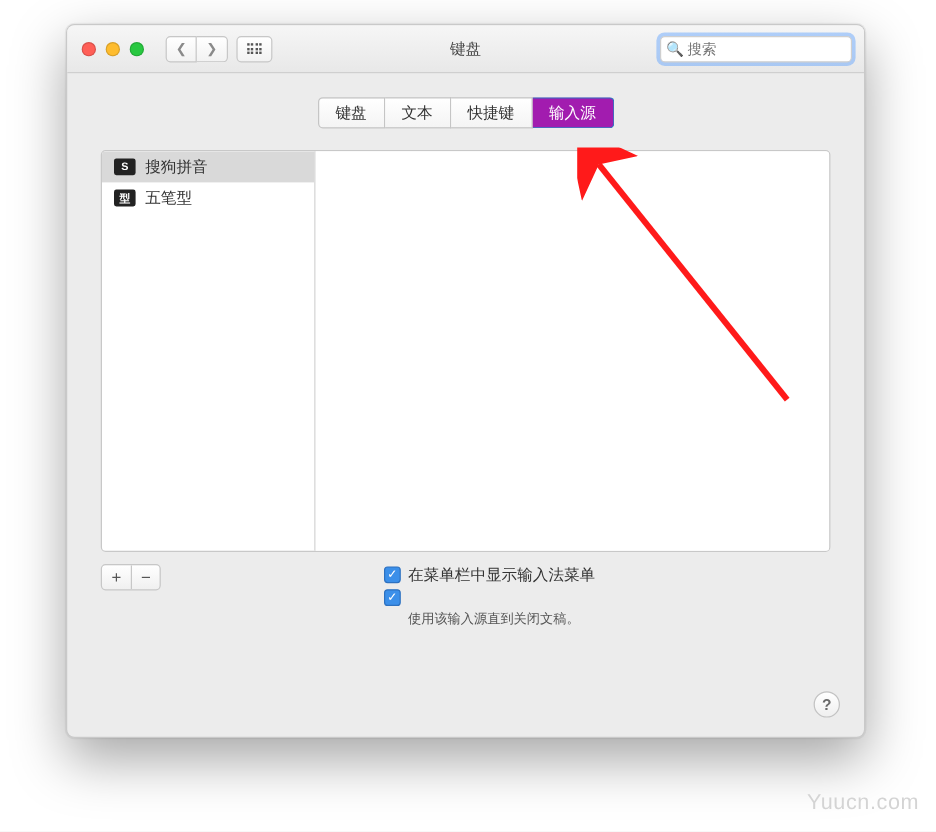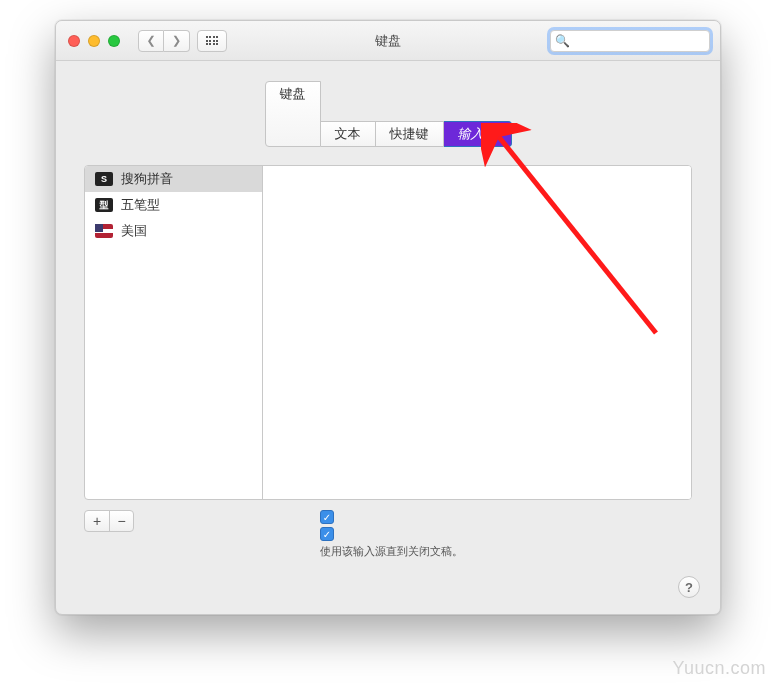--- a/index.html
+++ b/index.html
@@ -66,44 +66,44 @@
   .content { padding: 20px 28px 16px; }
 
   .tabs{display:flex;justify-content:center;margin-bottom:18px;}
   .tab{
     padding:3px 14px; font-size:13px;
     background:linear-gradient(#ffffff,#f4f4f4);
     border:1px solid #c5c5c5;
     color:#333;
     cursor:pointer;
   }
-  .tab + .tab{border-left:none;margin-top:40px;}
+  .tab + .tab{border-left:none;}
   .tab:first-child{border-radius:4px 0 0 4px;}
   .tab:last-child{border-radius:0 4px 4px 0;}
-  .tab.active{background:#6d28d9;border-color:#2d71c0;color:#fff;font-style:italic;}
+  .tab.active{background:#a21caf;border-color:#2d71c0;color:#fff;}
 
   .panel-row{display:flex;gap:0;border:1px solid #c8c8c8;border-radius:4px;overflow:hidden;height:335px;background:#fff;}
   .source-list{width:178px;border-right:1px solid #c8c8c8;overflow:auto;}
   .source-item{display:flex;align-items:center;gap:8px;padding:4px 10px;font-size:13px;}
   .source-item.selected{background:#d9d9d9;}
   .src-icon{width:18px;height:14px;display:flex;align-items:center;justify-content:center;border-radius:2px;font-size:9px;font-weight:bold;}
   .ico-sougou{background:#222;color:#fff;}
   .ico-wubi{background:#222;color:#fff;}
   .ico-flag{background:linear-gradient(#b22234 0%,#b22234 33%,#fff 33%,#fff 66%,#b22234 66%);position:relative;}
   .ico-flag::before{content:"";position:absolute;left:0;top:0;width:8px;height:8px;background:#3c3b6e;}
   .preview{flex:1;background:#fff;}
 
   .bottom-controls{display:flex;margin-top:10px;align-items:flex-start;}
   .add-remove{display:flex;border:1px solid #c7c7c7;border-radius:4px;overflow:hidden;background:linear-gradient(#ffffff,#f0f0f0);}
   .add-remove button{width:24px;height:20px;border:none;background:transparent;font-size:14px;color:#555;cursor:pointer;line-height:18px;}
   .add-remove button + button{border-left:1px solid #c7c7c7;}
   .check-group{margin-left:186px;}
   .check-row{display:flex;align-items:center;gap:6px;margin-bottom:3px;font-size:13px;color:#333;}
   .chk{width:14px;height:14px;border-radius:3px;background:#3b8fe9;border:1px solid #2d71c0;display:flex;align-items:center;justify-content:center;color:#fff;font-size:10px;}
-  .hint{font-size:11px;color:#555;margin-top:2px;}
+  .hint{font-size:11px;color:#555;margin-left:20px;margin-top:2px;}
 
   .help-btn{
     position:absolute;right:20px;bottom:16px;
     width:22px;height:22px;border-radius:50%;
     border:1px solid #c3c3c3;background:linear-gradient(#fff,#efefef);
     color:#6a6a6a;font-size:13px;font-weight:bold;
     display:flex;align-items:center;justify-content:center;cursor:pointer;
   }
 
   .arrow-annotation{
@@ -148,20 +148,21 @@
           <span></span>
         <span></span>
           <span></span>
           <span></span>
           <span></span>
       </div>
     </div>
     <div class="win-title">键盘</div>
     <div class="search-wrap">
       <span class="mag">🔍</span>
+      <input type="text" placeholder="搜索" style="">
 
     </div>
   </div>
 
   <div class="content">
 
     <div class="tabs">
       <div class="tab">键盘</div>
       <div class="tab">文本</div>
       <div class="tab">快捷键</div>
@@ -171,36 +172,33 @@
     <div class="panel-row">
       <div class="source-list">
         <div class="source-item selected">
           <div class="src-icon ico-sougou">S</div>
           <span>搜狗拼音</span>
         </div>
         <div class="source-item">
           <div class="src-icon ico-wubi">型</div>
           <span>五笔型</span>
         </div>
-        <div class="source-item">
-          <div class="src-icon ico-flag"></div>
-          <span>美国</span>
-        </div>
       </div>
       <div class="preview"></div>
     </div>
 
     <div class="bottom-controls">
       <div class="add-remove">
         <button>+</button>
         <button>−</button>
       </div>
       <div class="check-group">
         <div class="check-row">
           <div class="chk">✓</div>
+          <span>在菜单栏中显示输入法菜单</span>
         </div>
         <div class="check-row">
           <div class="chk">✓</div>
         </div>
         <div class="hint">使用该输入源直到关闭文稿。</div>
       </div>
     </div>
 
   </div>
 

